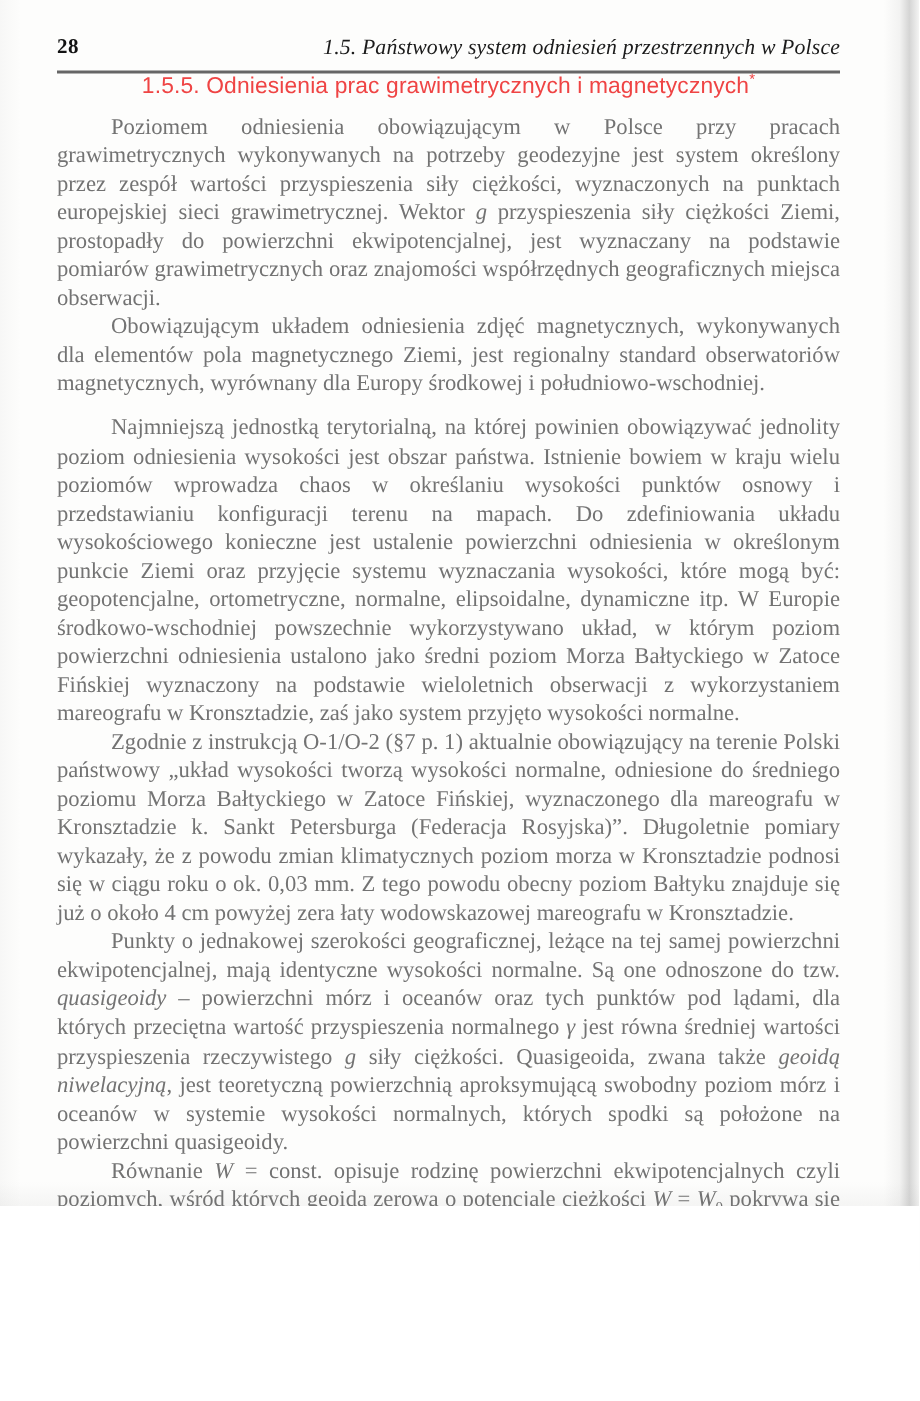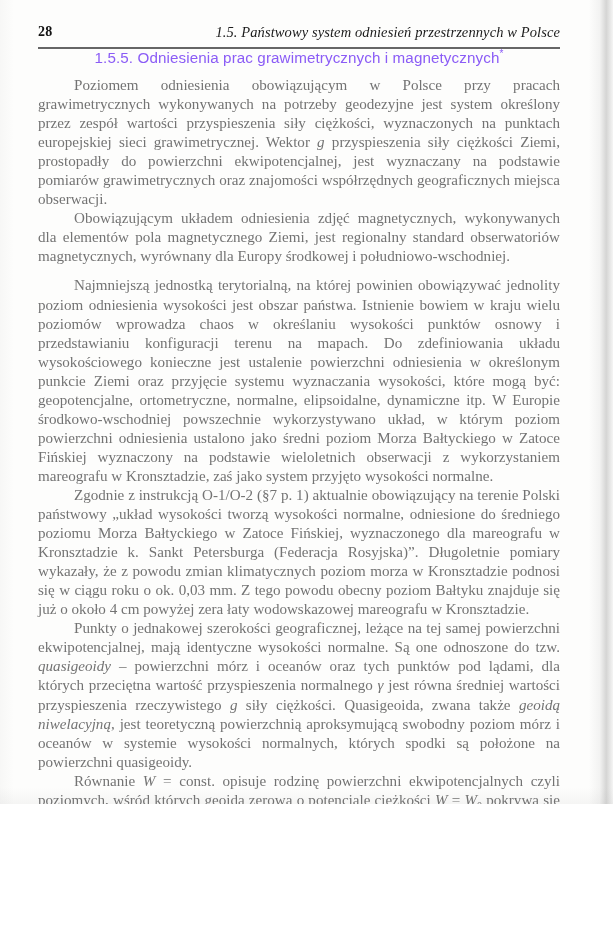--- a/index.html
+++ b/index.html
@@ -82,21 +82,21 @@
     opacity: 0.78;
   }
 
   
   h2.sect {
     font-family: "Liberation Sans", sans-serif;
     font-weight: normal;
     font-size: 15.2px;
     text-align: center;
     margin: 0;
-    color: #8b5cf6;
+    color: #ef4444;
     letter-spacing: 0.1px;
   }
   .sect-5 { margin-top: 42px; }
   .sect-6 { margin-top: 17px; margin-bottom: 2px; }
   .fn-marker {
     font-size: 10px;
     vertical-align: super;
     line-height: 0;
   }
 

